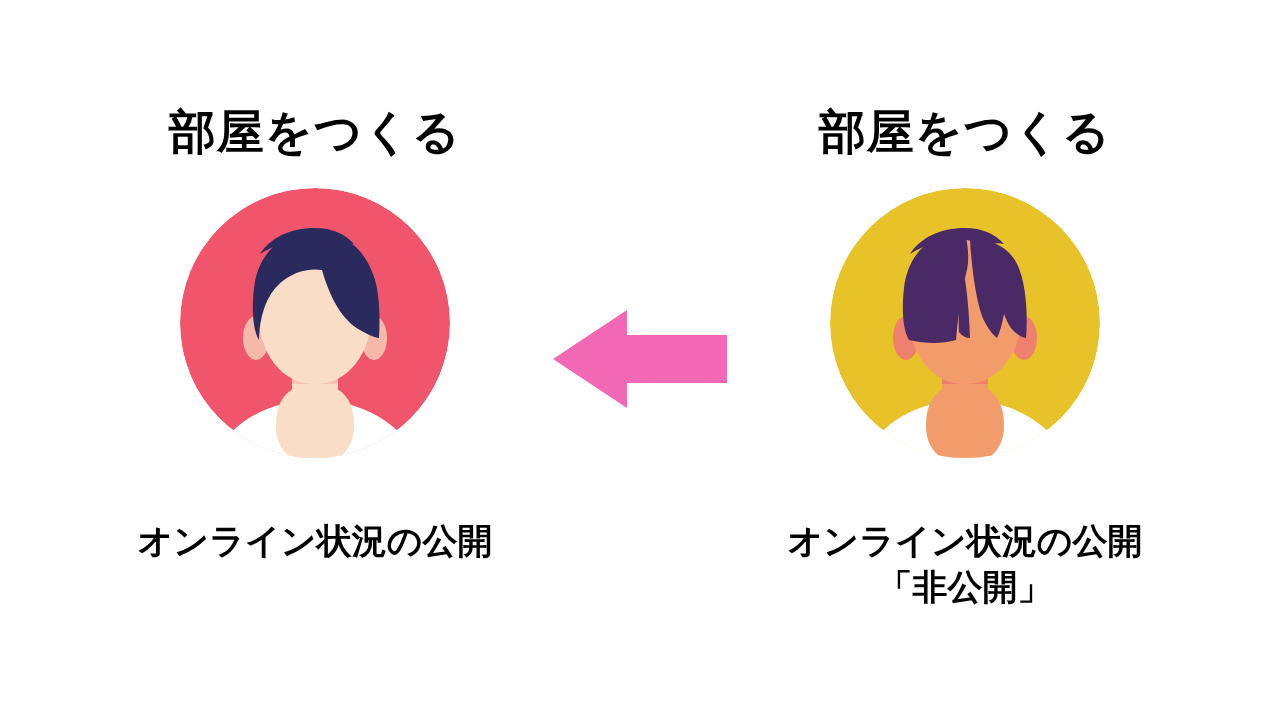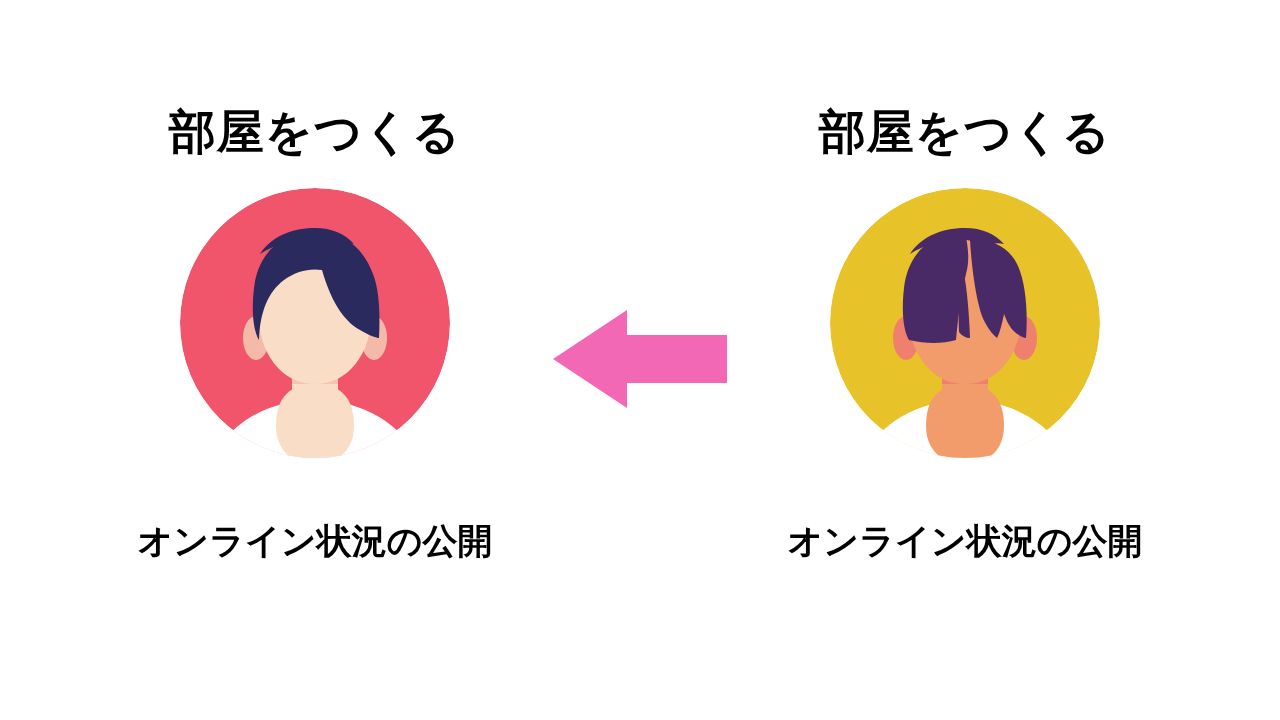--- a/index.html
+++ b/index.html
@@ -233,17 +233,18 @@
                    C 96 56 118 50 136 52
                    C 146 53 150 56 150 62
                    C 158 56 166 54 174 56
                    C 165 46 152 40 135 40 Z" fill="#4A2A66"></path>
         </g>
       </svg>
     </div>
 
     <div class="panel-caption">
       <span class="caption-line">オンライン状況の公開</span>
+      <span class="caption-line">「非公開」</span>
     </div>
 
   </div>
 
 </div>
 
 </body></html>

